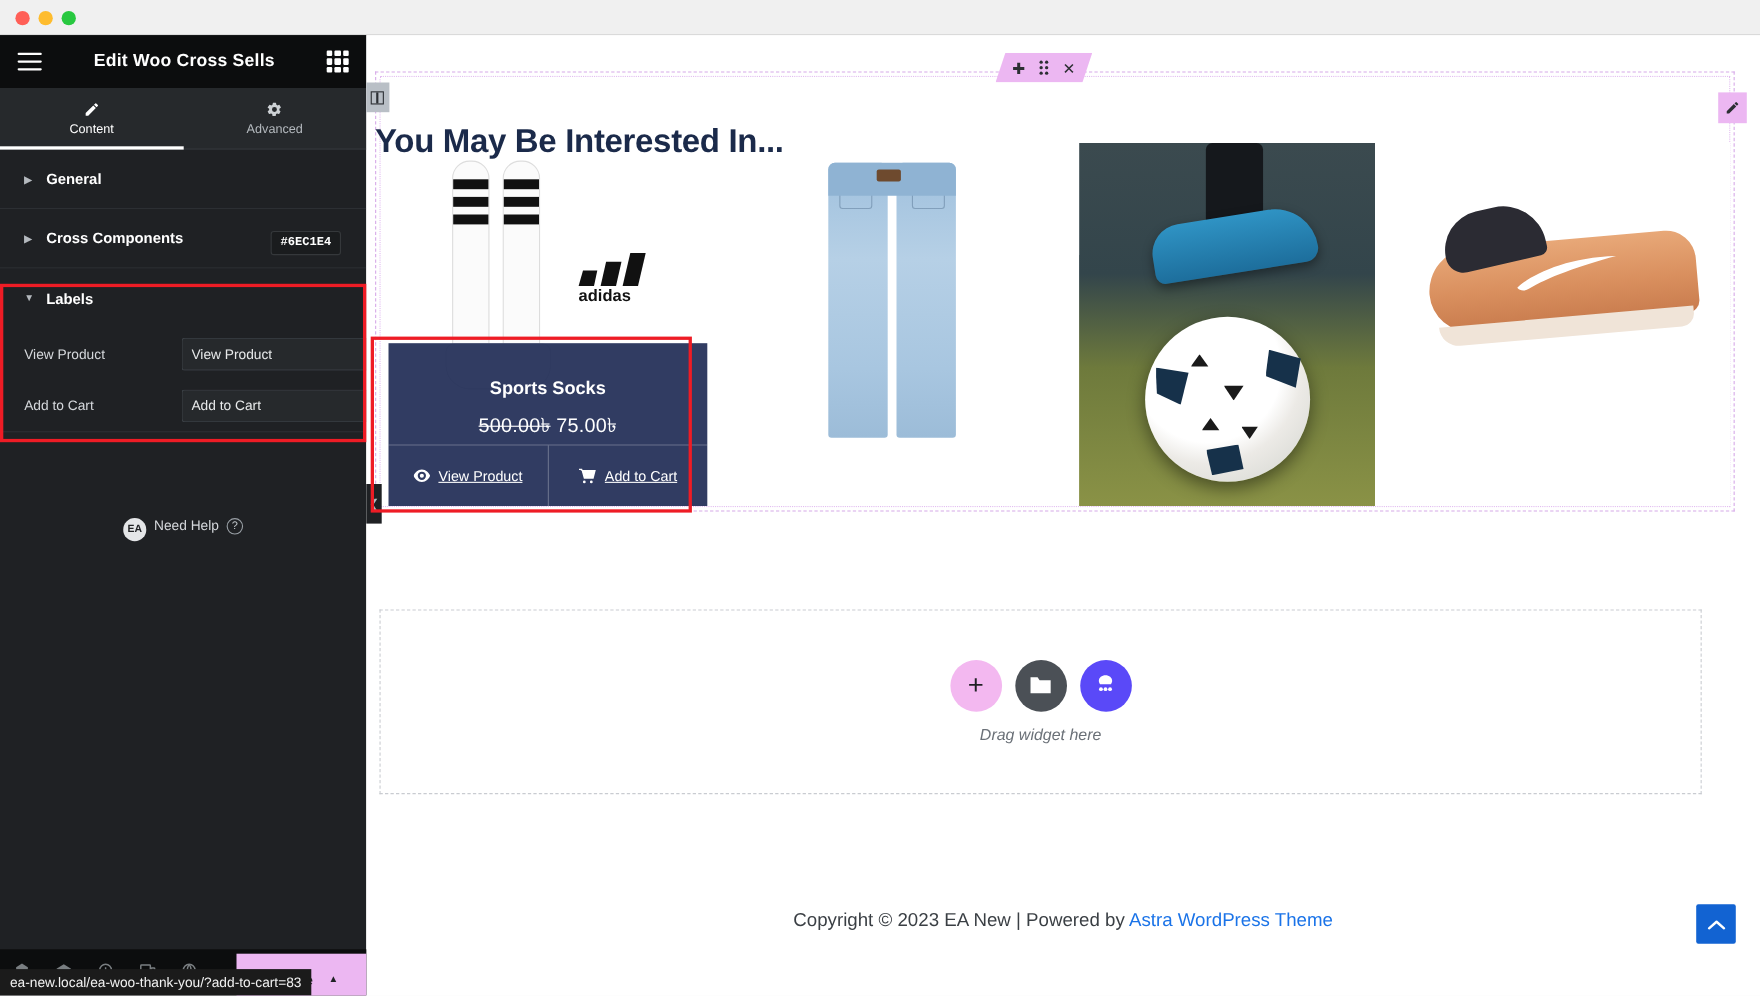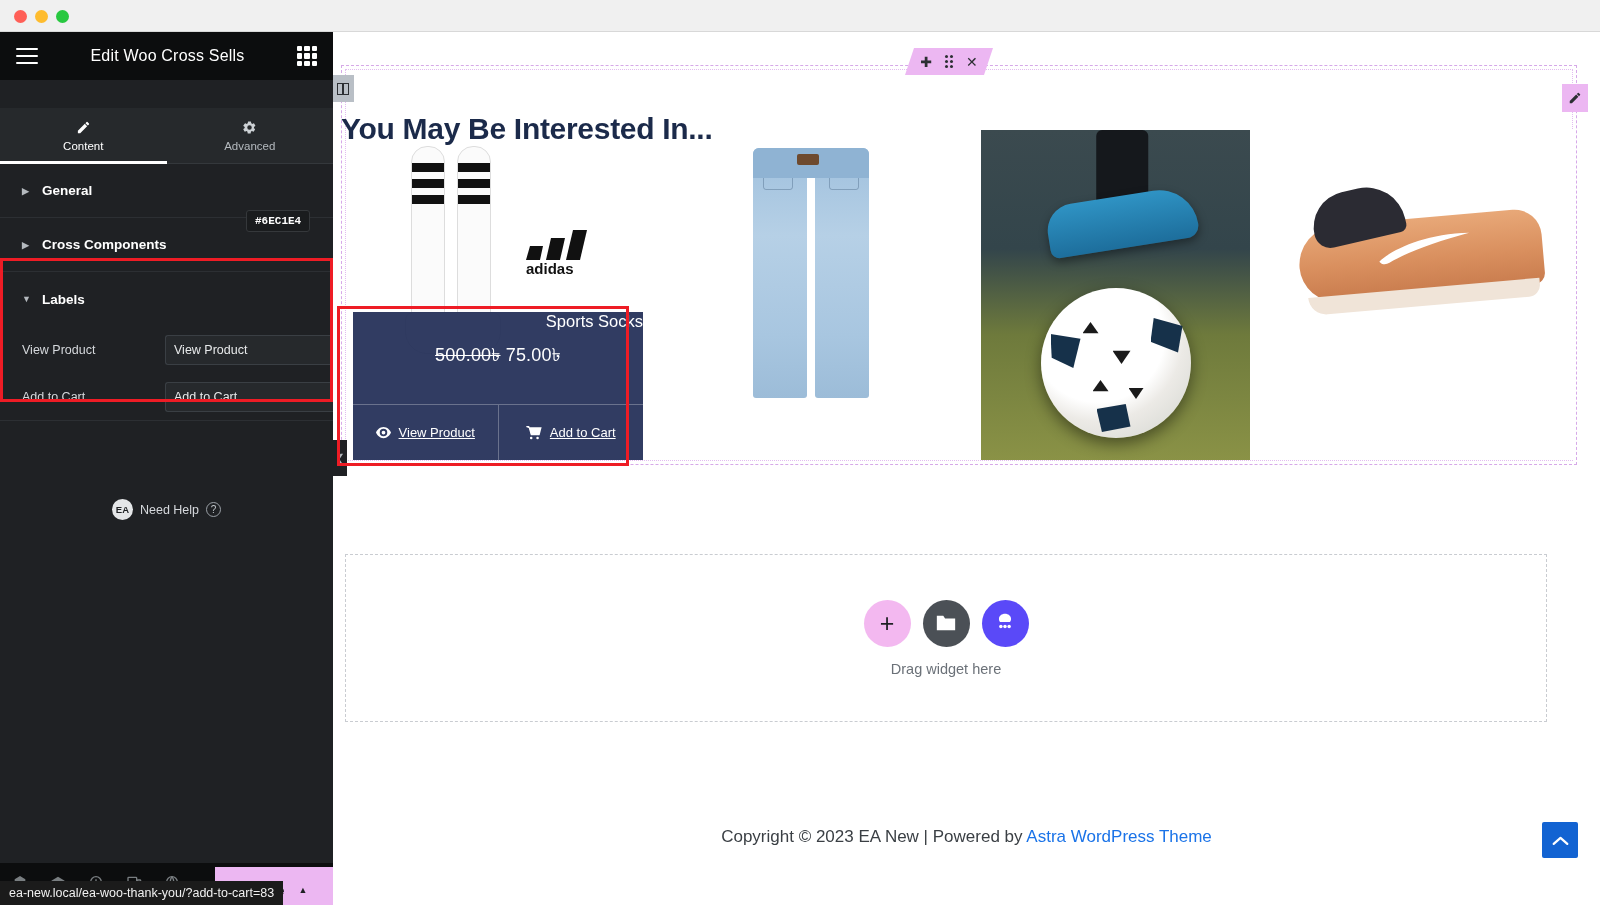--- a/index.html
+++ b/index.html
@@ -26,27 +26,27 @@
   .panel {
     position: absolute; left: 0; top: 32px; width: 333px; height: 873px;
     background: #1f2124; color: #d5d8dc;
     display: flex; flex-direction: column;
   }
   .panel-header {
     height: 48px; background: #0c0d0e;
     display: flex; align-items: center; justify-content: space-between;
     padding: 0 16px; flex: 0 0 auto;
   }
-  .panel-title { font-size: 16px; font-weight: normal; color: #ffffff; letter-spacing: .2px; }
+  .panel-title { font-size: 16px; font-weight: bold; color: #ffffff; letter-spacing: .2px; }
   .hamburger { width: 22px; height: 16px; display: flex; flex-direction: column; justify-content: space-between; cursor: pointer; }
   .hamburger span { display: block; height: 2.4px; background: #ffffff; border-radius: 1px; }
   .grid-icon { width: 20px; height: 20px; display: grid; grid-template-columns: repeat(3,1fr); grid-template-rows: repeat(3,1fr); gap: 2.4px; cursor: pointer; }
   .grid-icon i { background: #ffffff; border-radius: 1px; display: block; }
 
-  .tabs { height: 56px; display: flex; background: #26292c; flex: 0 0 auto; border-bottom: 1px solid #34383c; margin-top: 28px; }
+  .tabs { height: 56px; display: flex; background: #26292c; flex: 0 0 auto; border-bottom: 1px solid #34383c; }
   .tab { flex: 1; display: flex; flex-direction: column; align-items: center; justify-content: center; gap: 5px;
          font-size: 11.5px; color: #b4b9be; cursor: pointer; position: relative; }
   .tab.active { color: #ffffff; }
   .tab.active::after { content: ""; position: absolute; left: 0; right: 0; bottom: -1px; height: 3px; background: #ffffff; }
   .tab .ti { font-size: 14px; line-height: 1; }
   .tab svg { display: block; }
 
   .sections { flex: 1 1 auto; overflow: hidden; position: relative; }
   .section {
     height: 54px; display: flex; align-items: center; gap: 10px;
@@ -63,21 +63,21 @@
     color: #e7e9ea; font-size: 12.5px; padding: 0 8px; font-family: "Liberation Sans", sans-serif;
     outline: none; border-radius: 3px 0 0 3px;
   }
 
   .redbox { position: absolute; border: 3px solid #ee1c25; pointer-events: none; z-index: 40; }
   .color-tip {
     position: absolute; background: #1a1c1e; color: #ffffff; font-size: 11px; font-weight: bold;
     padding: 4px 8px; border-radius: 3px; z-index: 45; border: 1px solid #35383b;
   }
 
-  .need-help { display: flex; align-items: center; justify-content: center; gap: 7px; margin-top: 78px; font-size: 12.5px; color: #d5d8dc; cursor: pointer; }
+  .need-help { display: flex; align-items: flex-start; justify-content: center; gap: 7px; margin-top: 78px; font-size: 12.5px; color: #d5d8dc; cursor: pointer; }
   .ea-badge { width: 21px; height: 21px; border-radius: 50%; background: #e4e6e8; color: #1f2124;
               font-size: 9.5px; font-weight: bold; display: flex; align-items: center; justify-content: center; }
   .qmark { width: 15px; height: 15px; border-radius: 50%; border: 1.4px solid #9aa0a6; color: #c3c8cc;
            font-size: 10px; display: flex; align-items: center; justify-content: center; }
 
   .panel-footer {
     position: absolute; left: 0; bottom: 0; width: 333px; height: 42px; background: #0c0d0e;
     display: flex; align-items: center; padding-left: 12px; gap: 22px; z-index: 30;
   }
   .foot-ico { color: #8d9296; opacity: .85; cursor: pointer; }
@@ -168,40 +168,40 @@
                background: linear-gradient(180deg,#e8a878 0%, #d98f5e 55%, #c87b4d 100%); border-radius: 50px 34px 14px 46px; }
   .shoe-collar { position: absolute; left: 16px; top: -34px; width: 92px; height: 52px; background: #2b2b33; border-radius: 40px 44px 8px 18px; transform: rotate(-8deg); }
   .shoe-sole { position: absolute; left: 6px; bottom: -12px; width: 232px; height: 18px; background: #f0e4d8; border-radius: 0 0 26px 40px; }
   .swoosh { position: absolute; left: 78px; top: 18px; width: 96px; height: 26px; }
 
   
   .overlay-card {
     position: absolute; left: 0; top: 182px; width: 290px; height: 148px;
     background: rgba(33,45,86,.93); color: #ffffff; z-index: 20;
   }
-  .oc-title { text-align: right; font-size: 16.5px; padding-top: 0; }
+  .oc-title { text-align: center; font-size: 16.5px; padding-top: 32px; font-weight: bold; }
   .oc-price { text-align: center; font-size: 18px; padding-top: 10px; letter-spacing: .2px; }
   .oc-price del { text-decoration: line-through; }
   .oc-actions { position: absolute; left: 0; right: 0; bottom: 0; height: 56px; display: flex; border-top: 1px solid rgba(255,255,255,.28); }
   .oc-btn { flex: 1; display: flex; align-items: center; justify-content: center; gap: 8px; font-size: 13px; cursor: pointer; }
   .oc-btn + .oc-btn { border-left: 1px solid rgba(255,255,255,.28); }
   .oc-btn span.txt { text-decoration: underline; }
 
   
   .drop-area {
     position: absolute; left: 12px; top: 522px; width: 1202px; height: 168px;
     border: 1.5px dashed #c9ccd1; display: flex; flex-direction: column;
     align-items: center; justify-content: center; gap: 14px;
   }
   .drop-btns { display: flex; gap: 12px; }
   .circ { width: 47px; height: 47px; border-radius: 50%; display: flex; align-items: center; justify-content: center; cursor: pointer; }
   .circ.pink { background: #f3b8f0; color: #1f2124; font-size: 25px; }
   .circ.dark { background: #4b5056; color: #ffffff; }
   .circ.purple { background: #5a49f8; color: #ffffff; }
-  .drop-text { font-size: 14.5px; color: #6b7178; }
+  .drop-text { font-style: italic; font-size: 14.5px; color: #6b7178; }
 
   .footer-copy {
     position: absolute; left: 0; right: 0; top: 795px; text-align: center;
     font-size: 17px; color: #3a3f44;
   }
   .footer-copy a { color: #1a73e8; text-decoration: none; }
 
   .scroll-top {
     position: absolute; right: 22px; top: 790px; width: 36px; height: 36px; background: #1263d2;
     display: flex; align-items: center; justify-content: center; cursor: pointer; border-radius: 2px;

